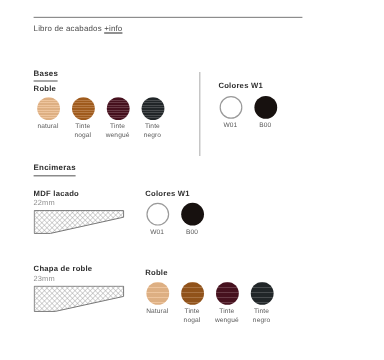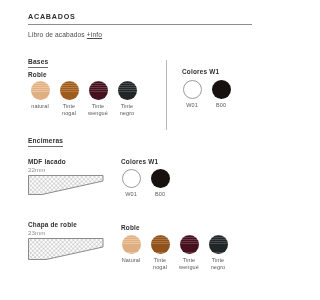--- a/index.html
+++ b/index.html
@@ -156,21 +156,20 @@
     display: block;
     margin-top: 1px;
   }
 </style>
 </head>
 <body>
 
 <div class="page">
 
   <div class="header">
-    <div class="header-title">ACABADOS</div>
     <div class="header-rule"></div>
     <div class="header-sub">
       <span>Libro de acabados</span>
       <span class="info-link">+info</span>
     </div>
   </div>
 
   <div class="sec-head" style="left:28px; top:58px;">Bases</div>
 
   <div class="sub-head" style="left:28px; top:71px;">Roble</div>

